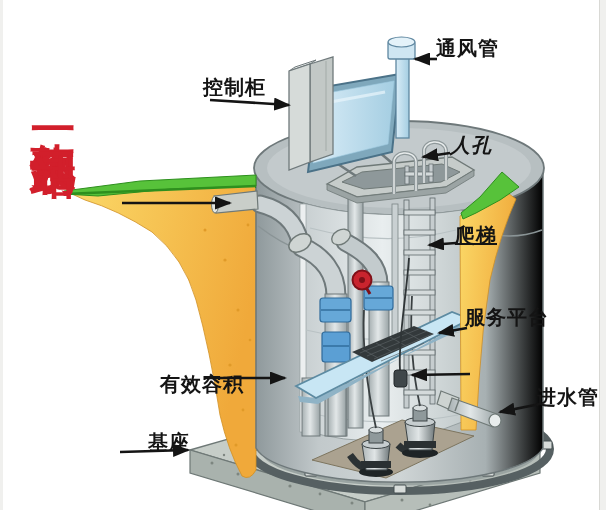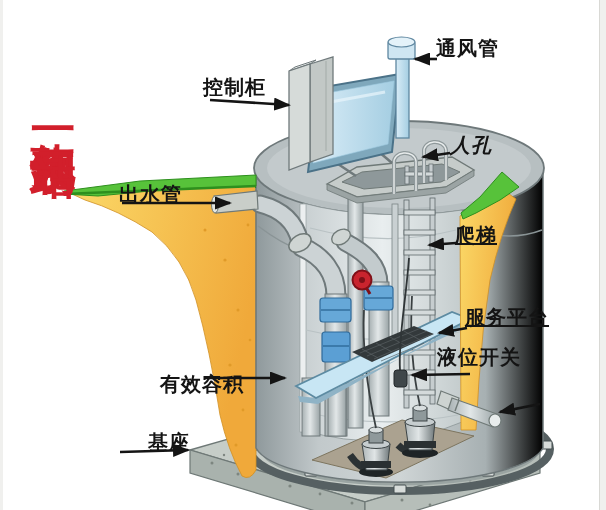--- a/index.html
+++ b/index.html
@@ -18,21 +18,21 @@
   }
   .callout{
     position:absolute;font-size:20px;font-weight:bold;color:#141414;
     letter-spacing:1px;white-space:nowrap;line-height:1.05;
   }
   #lbl-vent   {left:436px;top:38px;}
   #lbl-cab    {left:203px;top:77px;}
   #lbl-man    {left:450px;top:135px;font-style:italic;}
   #lbl-out    {left:119px;top:184px;}
   #lbl-lad    {left:455px;top:225px;text-decoration:underline;}
-  #lbl-plat   {left:465px;top:307px;text-decoration:underline;}
+  #lbl-plat   {left:465px;top:307px;}
   #lbl-lev    {left:437px;top:347px;}
   #lbl-vol    {left:160px;top:374px;}
   #lbl-in     {left:536px;top:387px;}
   #lbl-base   {left:116px;top:432px;margin-left:32px;}
   svg{position:absolute;left:0;top:0;}
 </style>
 </head>
 <body>
 
 <div id="stage">
@@ -301,19 +301,18 @@
       <line x1="540" y1="404" x2="500" y2="412" marker-end="url(#ah)"></line>
       <line x1="120" y1="452" x2="188" y2="450" marker-end="url(#ah)"></line>
     </g>
   </svg>
 
   <div id="vertical-title">一体化预制泵站</div>
 
   <div class="callout" id="lbl-vent">通风管</div>
   <div class="callout" id="lbl-cab">控制柜</div>
   <div class="callout" id="lbl-man">人孔</div>
-  <div class="callout" id="lbl-out">出水管</div>
   <div class="callout" id="lbl-lad">爬梯</div>
   <div class="callout" id="lbl-plat">服务平台</div>
-  <div class="callout" id="lbl-lev">液位开关</div>
   <div class="callout" id="lbl-vol">有效容积</div>
+  <div class="callout" id="lbl-in">进水管</div>
   <div class="callout" id="lbl-base">基座</div>
 </div>
 
 </body></html>

